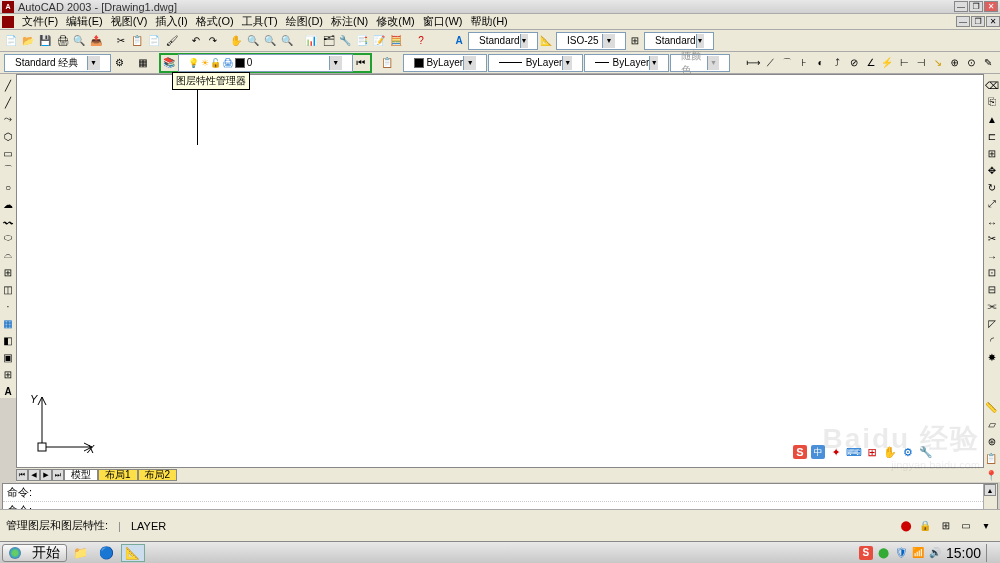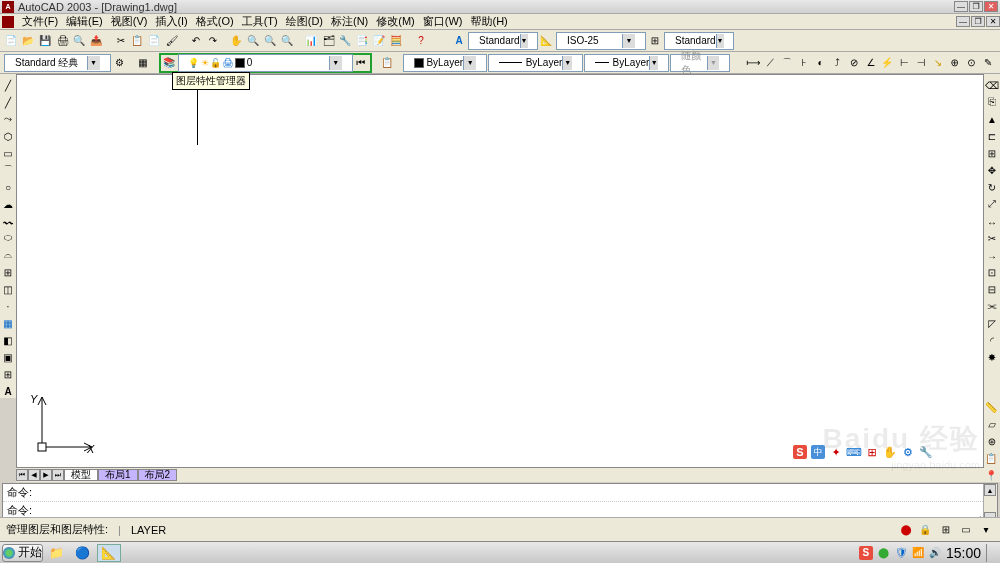--- a/index.html
+++ b/index.html
@@ -40,31 +40,31 @@
 .ucs-x { position: absolute; left: 70px; bottom: 12px; font-size: 11px; font-style: italic; }
 
 .tray-icons { position: absolute; right: 50px; bottom: 8px; display: flex; gap: 4px; }
 .tray-icons .ti { width: 14px; height: 14px; font-size: 11px; display: flex; align-items: center; justify-content: center; }
 .tray-s { background: #e74c3c; color: #fff; font-weight: bold; border-radius: 2px; }
 .scroll-btn { width: 12px; height: 12px; background: #ddd; border: 1px solid #888; font-size: 7px; display: flex; align-items: center; justify-content: center; }
 
 .tabs-row { position: absolute; left: 16px; right: 16px; bottom: 81px; height: 14px; background: #ece9d8; display: flex; align-items: center; font-size: 10px; }
 .tabs-row .nav-btn { width: 12px; height: 12px; border: 1px solid #888; background: #ddd; display: flex; align-items: center; justify-content: center; font-size: 7px; }
 .tabs-row .tab { padding: 0 6px; border: 1px solid #888; background: #fff; height: 12px; display: flex; align-items: center; }
-.tabs-row .tab.inactive { background: #c4b5fd; }
+.tabs-row .tab.inactive { background: #fde047; }
 
 .command-area { position: absolute; left: 2px; right: 2px; bottom: 38px; height: 42px; background: #fff; border: 1px solid #888; font-size: 11px; font-family: SimSun, monospace; }
 .command-area .cmd-line { padding: 1px 4px; border-bottom: 1px dotted #ccc; }
 .command-area .cmd-scroll { position: absolute; right: 0; top: 0; bottom: 0; width: 14px; background: #ece9d8; border-left: 1px solid #aaa; display: flex; flex-direction: column; justify-content: space-between; }
 
-.status-row { position: absolute; left: 0; right: 0; bottom: 22px; height: 24px; background: #ece9d8; border-top: 1px solid #aaa; display: flex; align-items: center; font-size: 11px; padding: 0 6px; gap: 10px; }
+.status-row { position: absolute; left: 0; right: 0; bottom: 22px; height: 32px; background: #ece9d8; border-top: 1px solid #aaa; display: flex; align-items: center; font-size: 11px; padding: 0 6px; gap: 10px; }
 .status-row .sep { color: #888; }
 
 .taskbar { position: absolute; left: 0; right: 0; bottom: 0; height: 22px; background: linear-gradient(#e8e8e8, #c8c8c8); border-top: 1px solid #888; display: flex; align-items: center; padding: 0 2px; }
-.taskbar .start-btn { height: 18px; padding: 0 0; background: linear-gradient(#fafafa, #d0d0d0); border: 1px solid #888; border-radius: 3px; display: flex; align-items: center; gap: 3px; font-size: 12px; cursor: pointer; }
+.taskbar .start-btn { height: 18px; padding: 0 6px; background: linear-gradient(#fafafa, #d0d0d0); border: 1px solid #888; border-radius: 3px; display: flex; align-items: center; gap: 11px; font-size: 14px; cursor: pointer; }
 .taskbar .start-orb { width: 12px; height: 12px; background: radial-gradient(circle, #6c6 30%, #39c 60%, #c33 90%); border-radius: 50%; }
 .taskbar .task-icon { width: 24px; height: 18px; border: 1px solid transparent; margin-left: 2px; display: flex; align-items: center; justify-content: center; font-size: 12px; }
 .taskbar .tray { margin-left: auto; display: flex; align-items: center; gap: 5px; font-size: 10px; padding-right: 4px; }
 .taskbar .tray .ti { width: 12px; height: 12px; }
 .taskbar .clock { font-size: 14px; }
 
 .tooltip { position: absolute; background: #ffffe1; border: 1px solid #000; padding: 1px 3px; font-size: 10px; z-index: 100; }
 
 .watermark { position: absolute; right: 20px; bottom: 105px; font-size: 28px; color: rgba(0,0,0,0.08); font-weight: bold; letter-spacing: 2px; pointer-events: none; }
 .watermark-sub { position: absolute; right: 20px; bottom: 92px; font-size: 11px; color: rgba(0,0,0,0.08); pointer-events: none; }
@@ -134,21 +134,21 @@
   <span class="tb-btn">🧮</span>
   <span class="tb-sep"></span>
   <span class="tb-btn" style="color:#c00">?</span>
   <span class="tb-sep" style="width:20px"></span>
   <span class="tb-btn" style="color:#06c;font-weight:bold">A</span>
   <div class="dropdown" style="width:70px">
     <span>Standard</span>
       <span class="dd-arrow">▼</span>
   </div>
   <span class="tb-btn">📐</span>
-  <div class="dropdown" style="width:90px">
+  <div class="dropdown" style="width:70px">
     <span>ISO-25</span>
       <span class="dd-arrow">▼</span>
   </div>
   <span class="tb-btn">⊞</span>
   <div class="dropdown" style="width:70px">
     <span>Standard</span>
       <span class="dd-arrow">▼</span>
   </div>
 </div>
 

